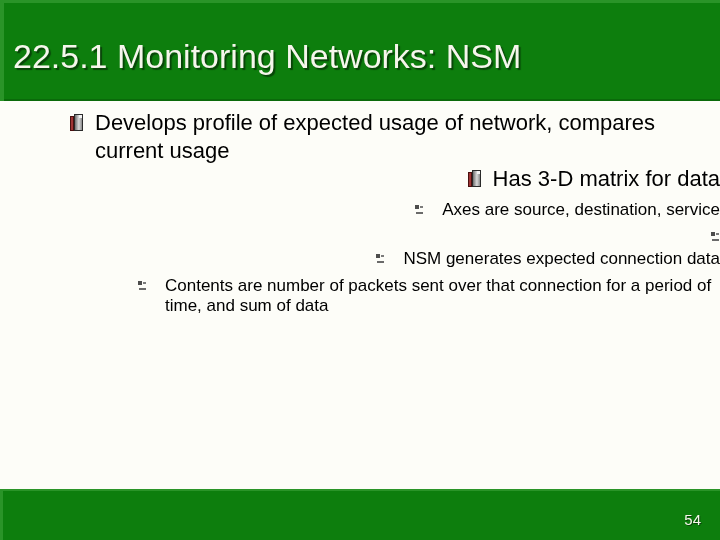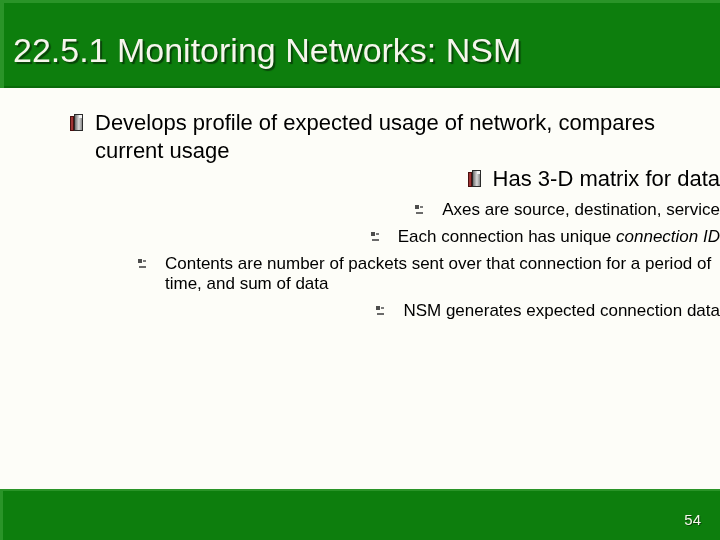--- a/index.html
+++ b/index.html
@@ -14,21 +14,21 @@
     position: relative;
     width: 720px;
     height: 540px;
     background: #fdfdf8;
   }
   
   .header {
     position: absolute;
     top: 0; left: 0;
     width: 720px;
-    height: 88px;
+    height: 101px;
     background: #0d7e0d;
     box-shadow: inset 4px 3px 0 #2a9428, inset 0 -2px 0 #0a6a0a;
     display: flex;
     align-items: center;
     box-sizing: border-box;
     padding: 12px 0 0 13px;
   }
   .title {
     color: #f6f6ec;
     font-size: 34px;
@@ -173,37 +173,36 @@
           <span class="dash"></span>
         </span>
         <span class="bullet-text"><span>Axes are source, destination, service</span></span>
       </div>
       <div class="bullet-row level2">
         <span class="b2-icon">
           <span class="dot"></span>
           <span class="tick"></span>
           <span class="dash"></span>
         </span>
-        <span class="bullet-text"><span>Each connection has unique </span><span class="italic">connection ID</span></span>
+      </div>
+      <div class="bullet-row level2">
+        <span class="b2-icon">
+          <span class="dot"></span>
+          <span class="tick"></span>
+          <span class="dash"></span>
+        </span>
+        <span class="bullet-text"><span>NSM generates expected connection data</span></span>
       </div>
       <div class="bullet-row level2">
         <span class="b2-icon">
           <span class="dot"></span>
           <span class="tick"></span>
           <span class="dash"></span>
         </span>
         <span class="bullet-text"><span>Contents are number of packets sent over that connection for a period of time, and sum of data</span></span>
-      </div>
-      <div class="bullet-row level2">
-        <span class="b2-icon">
-          <span class="dot"></span>
-          <span class="tick"></span>
-          <span class="dash"></span>
-        </span>
-        <span class="bullet-text"><span>NSM generates expected connection data</span></span>
       </div>
     </div>
 
   <div class="footer">
     <span class="page-number">54</span>
   </div>
 
 </div>
 
 </body></html>

